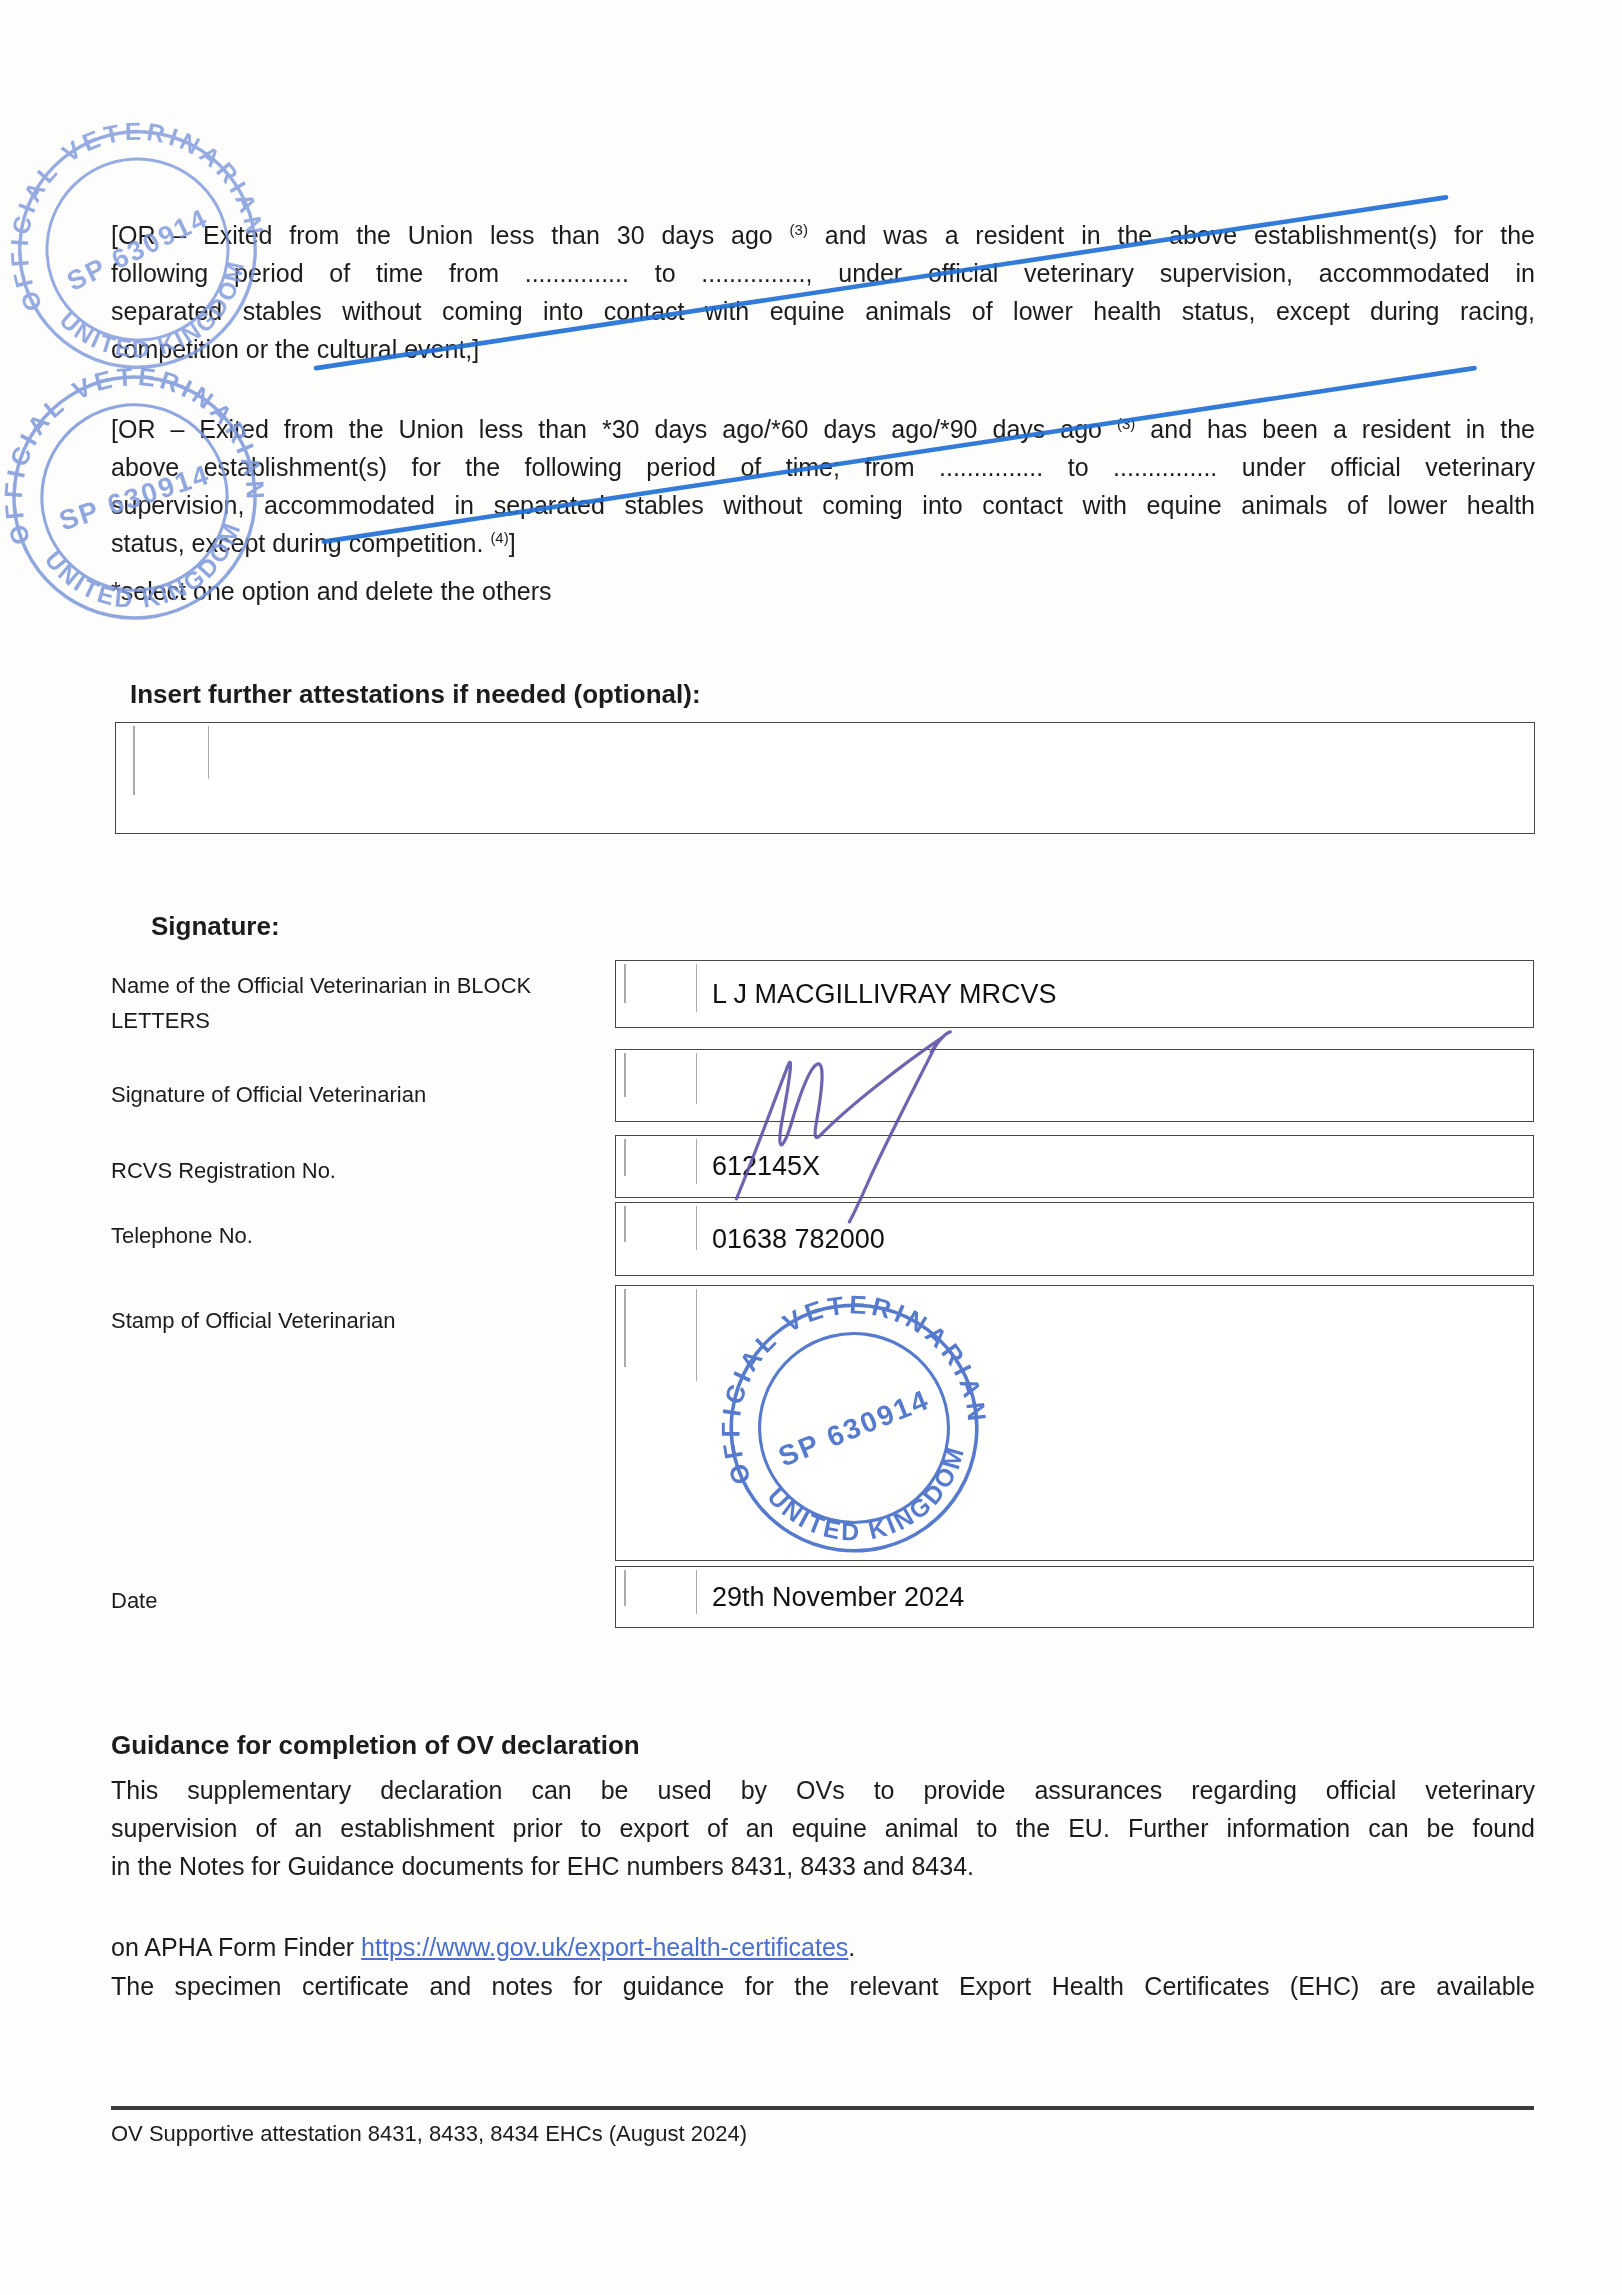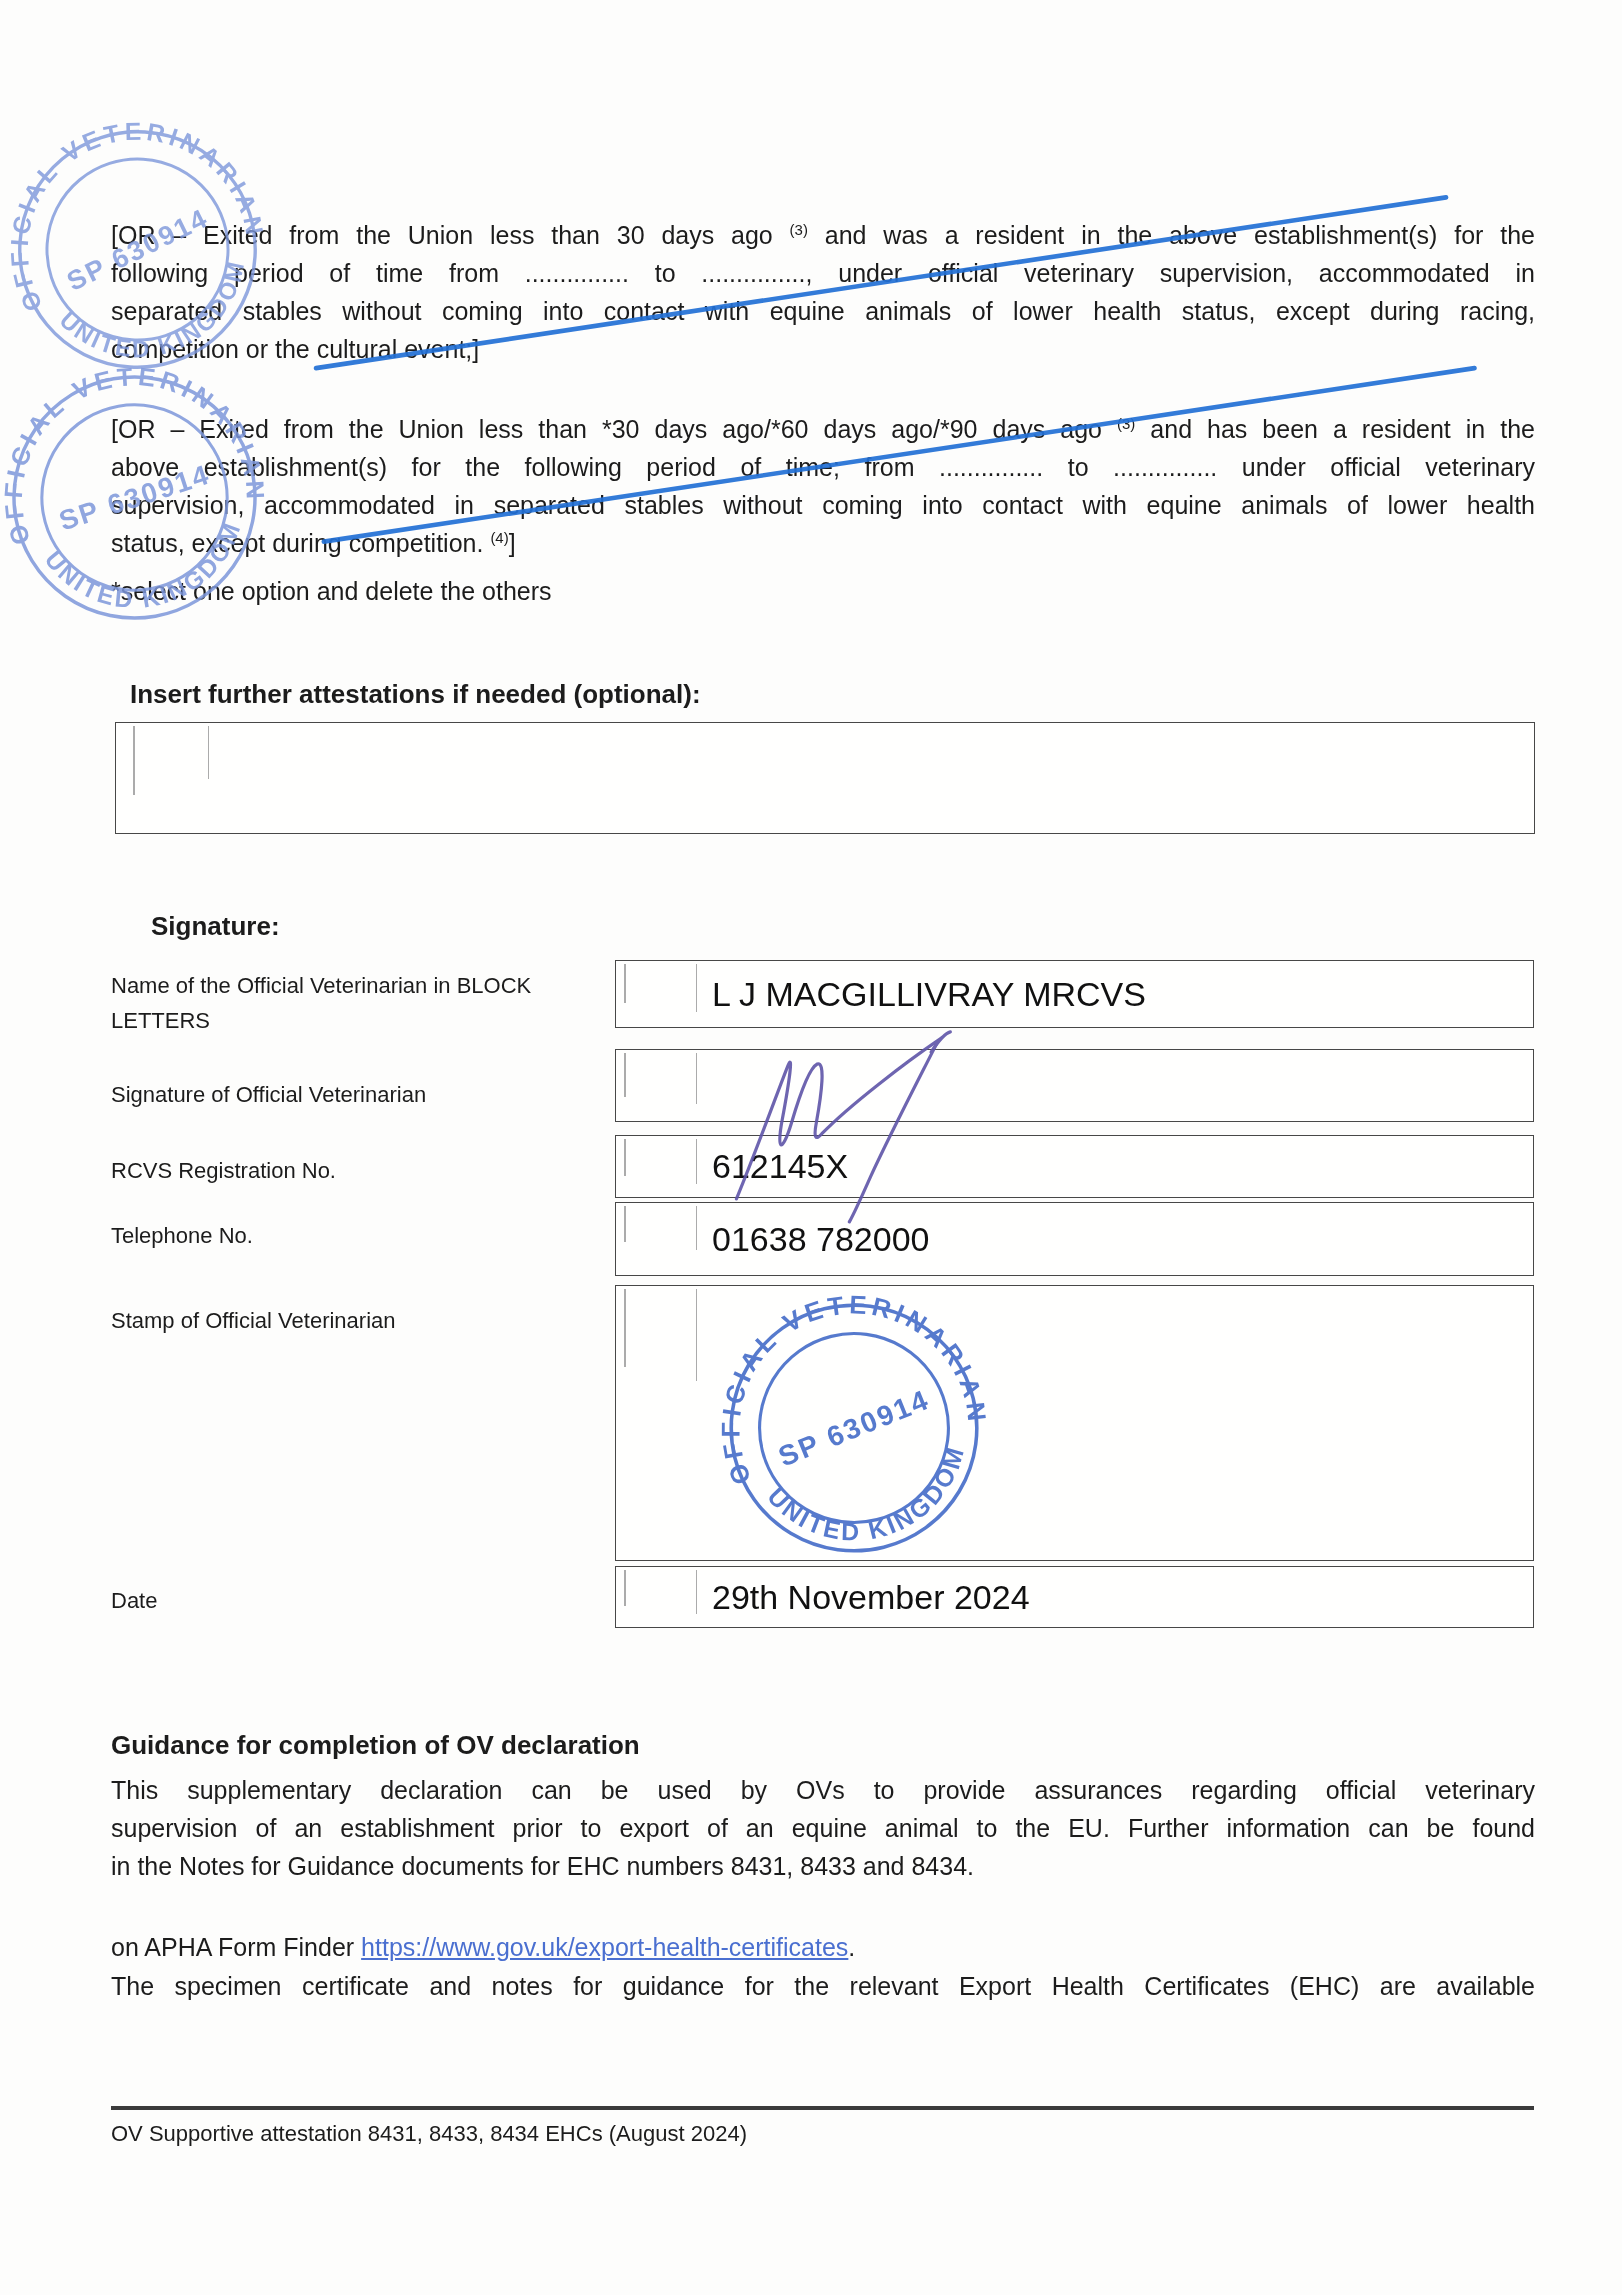--- a/index.html
+++ b/index.html
@@ -18,21 +18,21 @@
   sup{font-size:60%;vertical-align:super;line-height:0;}
   .h-bold{font-weight:bold;font-size:26px;color:var(--ink);}
   .label{font-size:22px;line-height:35px;color:var(--ink);}
   .fbox{
     position:absolute;left:615px;width:919px;
     border:1.8px solid var(--border,#474747);
     background:#fffffe;
     display:flex;align-items:center;
     box-sizing:border-box;
   }
-  .fbox .val{font-size:34px;padding-left:96px;color:#111;}
+  .fbox .val{font-size:27px;padding-left:96px;color:#111;}
   .tick{position:absolute;width:1.4px;background:#8f8f8f;opacity:.75;top:2.8px;}
   .bigbox{
     position:absolute;left:115px;top:722px;width:1420px;height:112px;
     border:1.8px solid var(--border,#474747);box-sizing:border-box;background:#fffffe;
   }
   .doc-link{color:var(--link,#4a6fd0);text-decoration:underline;cursor:pointer;}
   .footer-rule{position:absolute;left:111px;top:2106px;width:1423px;height:3.7px;background:#3b3b3b;}
   .footer-text{font-size:22px;line-height:28.5px;color:var(--ink);}
   .pgnum{padding:0 3.7px;background:var(--footer_num_bg,#e9e9e9);}
   .pg2{color:var(--footer_num2,#7d95b5);}

